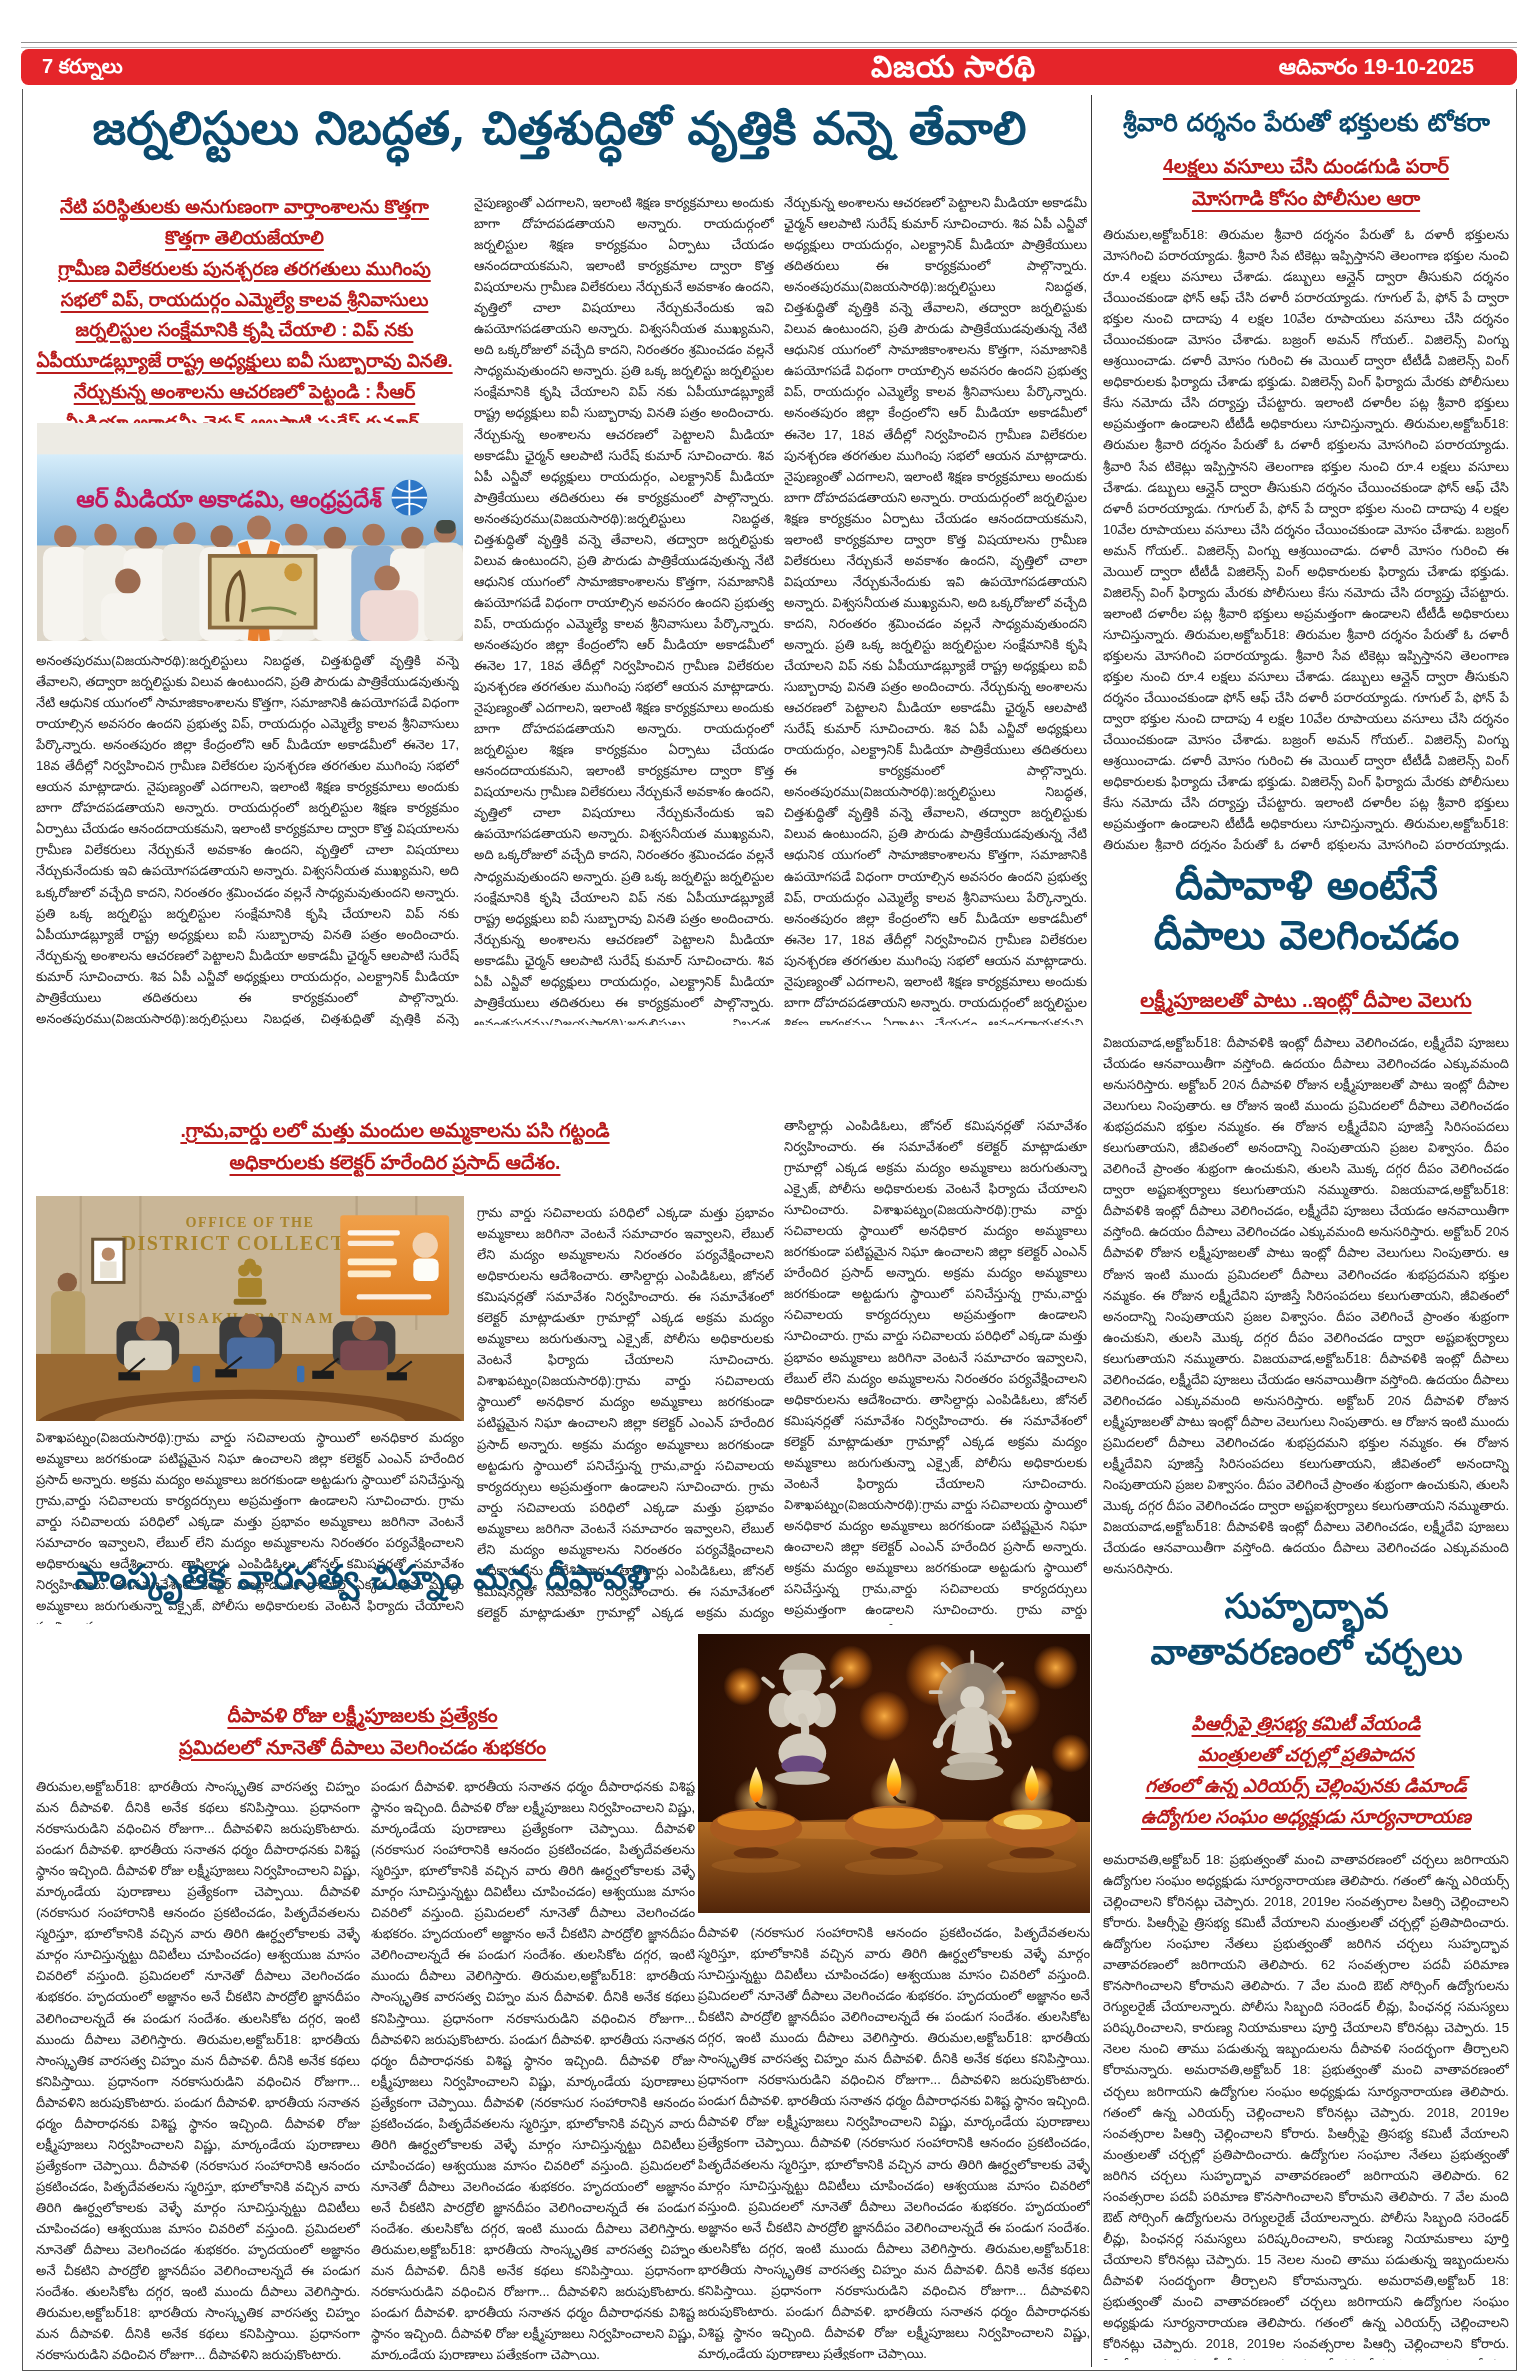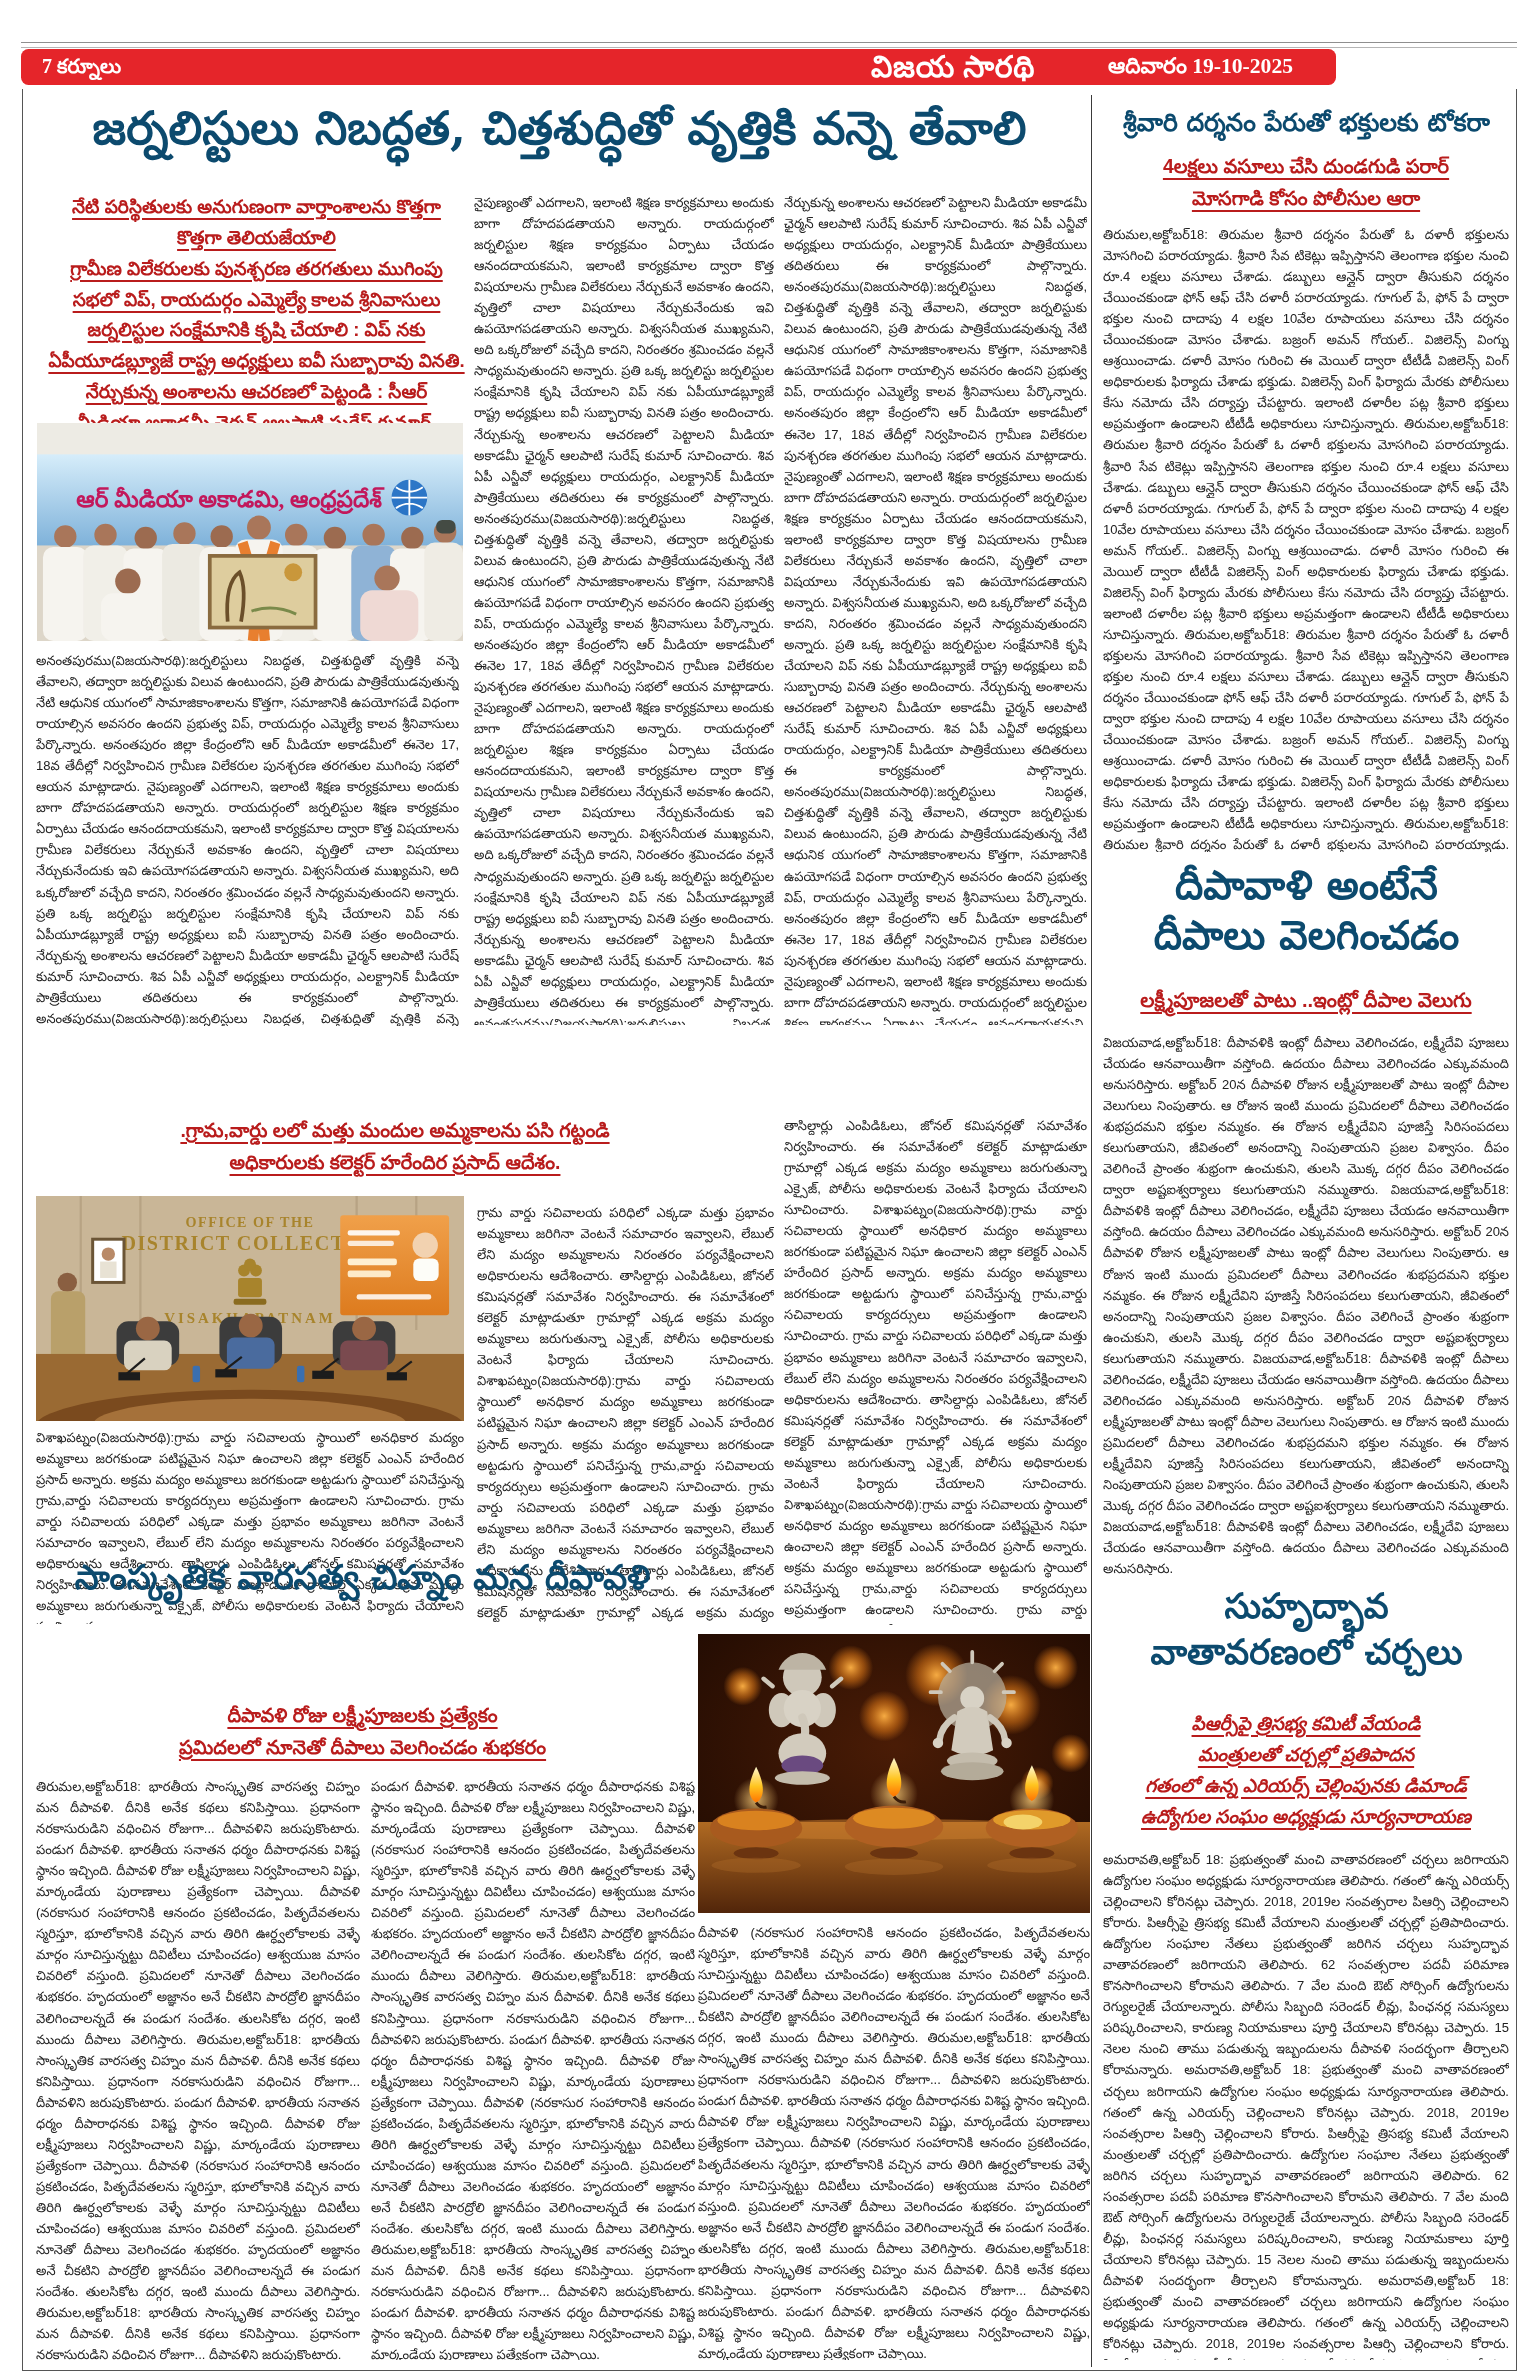--- a/index.html
+++ b/index.html
@@ -1,21 +1,21 @@
 <!DOCTYPE html>
 <html style="font-size:12px"><head>
 <meta charset="utf-8">
 <style>
   html,body{margin:0;padding:0;background:#e8e8e8;}
   .page{position:relative;width:1541px;height:2377px;background:#ffffff;margin:0 auto;
         font-family:"Liberation Sans",sans-serif;overflow:hidden;color:#1b1b1b;}
   .abs{position:absolute;}
   
   .rule-top{left:21px;top:42px;width:1496px;height:3.7px;border-top:1.5px solid #8f8f8f;border-bottom:1.5px solid #b5b5b5;}
-  .masthead{left:21px;top:49px;width:1315px;height:36px;background:#e5252a;border-radius:7.5px;color:#fff;font-family:Liberation Serif, serif;}
+  .masthead{left:21px;top:49px;width:1496px;height:36px;background:#e5252a;border-radius:7.5px;color:#fff;}
   .masthead .pagelabel{position:absolute;left:21px;top:6px;font-size:20px;font-weight:bold;}
   .masthead .papername{position:absolute;left:850px;top:0.7px;font-size:30px;font-weight:900;letter-spacing:0.7px;}
   .masthead .dateline{position:absolute;right:43px;top:4.5px;font-size:21.6px;font-weight:bold;}
   
   .frame{left:22.4px;top:89px;width:1493px;height:2281px;border-left:1.5px solid #555;border-right:1.5px solid #555;border-bottom:1.5px solid #555;pointer-events:none;}
   .vdiv{left:1091px;top:95px;width:0;height:2272px;border-left:1.5px solid #3a3a3a;}
   
   .headline{font-family:"DejaVu Serif",serif;font-weight:900;color:#0c4a6e;text-align:center;line-height:1.08;}
   .subhead{font-weight:bold;color:#b91c1c;text-align:center;text-decoration:underline;text-underline-offset:5.2px;
            text-decoration-thickness:1.5px;line-height:1.3;}
@@ -34,21 +34,21 @@
   <div class="abs masthead">
     <span class="pagelabel">7 కర్నూలు</span>
     <span class="papername">విజయ సారథి</span>
     <span class="dateline">ఆదివారం 19-10-2025</span>
   </div>
   <div class="abs frame"></div>
   <div class="abs vdiv"></div>
 
   <div class="abs headline" style="left:30px;top:104px;width:1059px;font-size:46px;">జర్నలిస్టులు నిబద్ధత, చిత్తశుద్ధితో వృత్తికి వన్నె తేవాలి</div>
 
-  <div class="abs sub-stack" style="left:36px;top:195px;width:417px;font-size:18.6px;margin-left:12px;">
+  <div class="abs sub-stack" style="left:36px;top:195px;width:417px;font-size:18.6px;">
     <div class="subhead">నేటి పరిస్థితులకు అనుగుణంగా వార్తాంశాలను కొత్తగా</div>
     <div class="subhead">కొత్తగా తెలియజేయాలి</div>
     <div class="subhead">గ్రామీణ విలేకరులకు పునశ్చరణ తరగతులు ముగింపు</div>
     <div class="subhead">సభలో విప్, రాయదుర్గం ఎమ్మెల్యే కాలవ శ్రీనివాసులు</div>
     <div class="subhead">జర్నలిస్టుల సంక్షేమానికి కృషి చేయాలి : విప్ నకు</div>
     <div class="subhead">ఏపీయూడబ్ల్యూజే రాష్ట్ర అధ్యక్షులు ఐవీ సుబ్బారావు వినతి.</div>
     <div class="subhead">నేర్చుకున్న అంశాలను ఆచరణలో పెట్టండి : సీఆర్</div>
     <div class="subhead">మీడియా అకాడమీ ఛైర్మన్ ఆలపాటి సురేష్ కుమార్.</div>
   </div>
 

